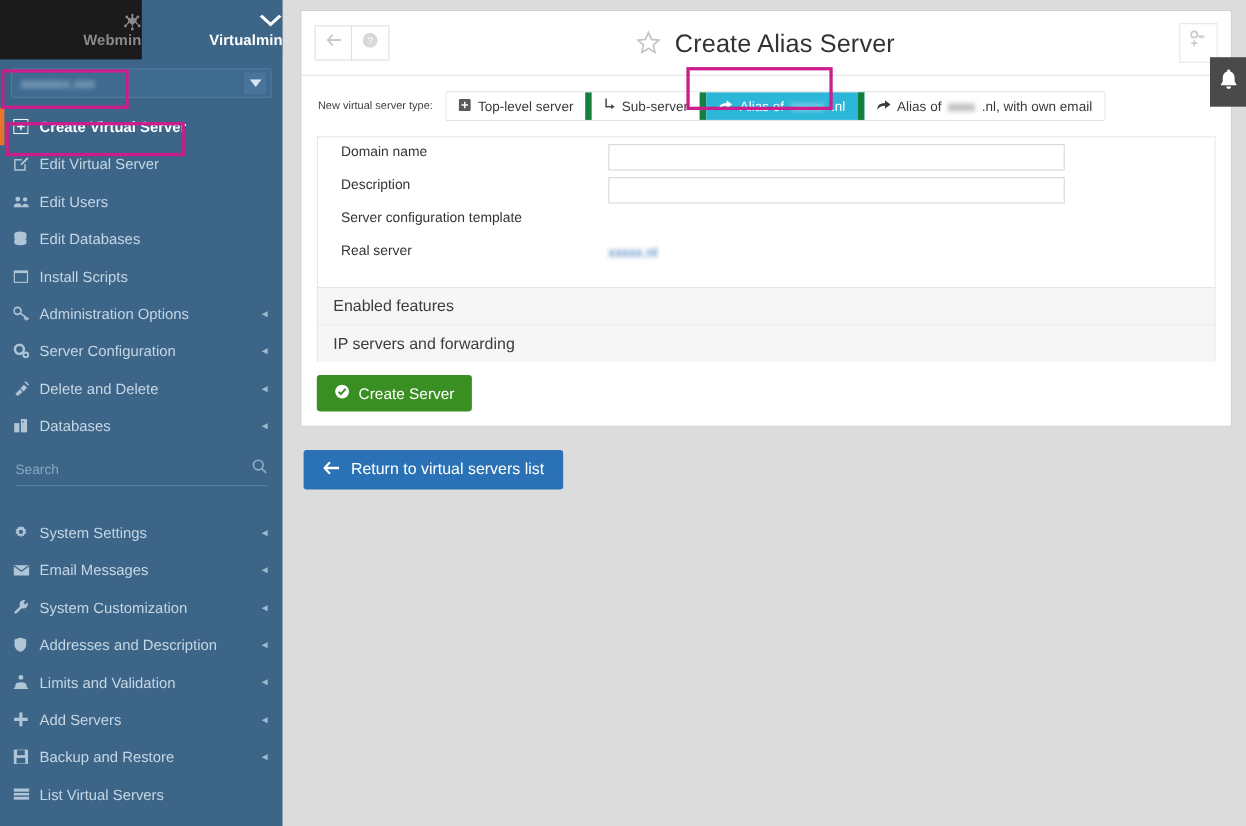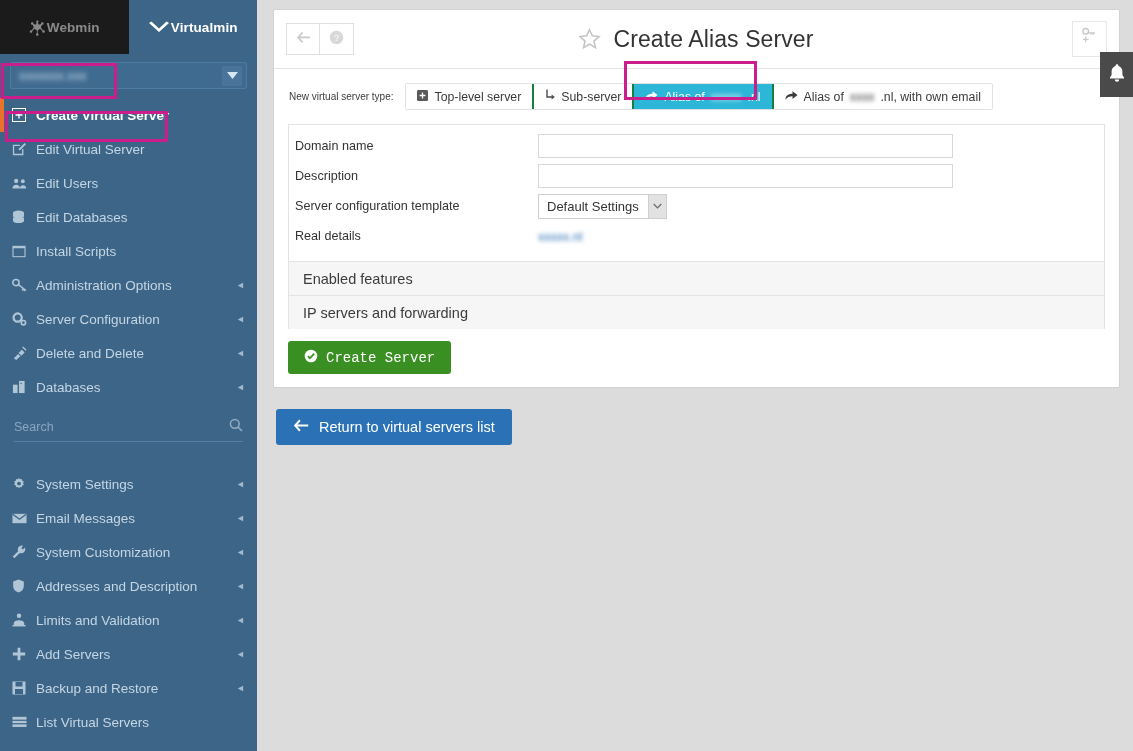--- a/index.html
+++ b/index.html
@@ -15,22 +15,22 @@
   .sidebar {
     width: 257px; height: 751px;
     background: #3c6588;
     position: relative;
     flex: 0 0 257px;
     overflow: hidden;
   }
   .prodtabs { display: flex; height: 54px; }
   .prodtab {
     flex: 1 1 50%;
-    display: flex; 
-    align-items: center; justify-content: center;
+    display: flex; flex-direction: column;
+    align-items: flex-end; justify-content: center;
     gap: 1px;
     cursor: pointer;
     user-select: none;
   }
   .prodtab .pt-icon { height: 17px; display: flex; align-items: center; justify-content: center; }
   .prodtab .pt-label { font-size: 13.5px; font-weight: bold; letter-spacing: .1px; }
   .prodtab.webmin { background: #1b1b1b; }
   .prodtab.webmin .pt-label { color: #8a8a8a; }
   .prodtab.webmin svg { fill: #8a8a8a; }
   .prodtab.virtualmin { background: #3c6588; }
@@ -160,21 +160,21 @@
     gap: 12px;
   }
   .type-row .type-label { font-size: 10px; color: #3d3d3d; }
   .typebtns { display: flex; border: 1px solid #e2e2e2; border-radius: 2px; }
   .typebtn {
     height: 25px;
     display: flex; align-items: center; gap: 6px;
     padding: 0 11px;
     font-size: 12.3px; color: #3b3b3b;
     background: #fff;
-    border-right: 2px solid #15803d;
+    border-right: 6px solid #15803d;
     cursor: pointer;
     white-space: nowrap;
   }
   .typebtn:last-child { border-right: none; }
   .typebtn.active { background: #2cb6d8; color: #fff; }
   .typebtn .blurdom { filter: blur(2.2px); display: inline-block; }
   .typebtn.active .blurdom { filter: blur(2.2px); }
 
   .panel {
     margin: 0 14px 0 14px;
@@ -184,21 +184,21 @@
   .panel:last-of-type { border-bottom: 1px solid #e3e3e3; }
   .panel-head {
     background: #f6f6f6;
     height: 33px;
     display: flex; align-items: center;
     padding-left: 14px;
     font-size: 14.5px; color: #3c3c3c;
     cursor: pointer;
   }
   .panel-body { background: #fff; padding: 6px 0 10px 0; }
-  .frow { display: flex; align-items: center; min-height: 30px; padding: 0 0 0 6px; }
+  .frow { display: flex; align-items: flex-start; min-height: 30px; padding: 0 0 0 6px; margin-left: 15px; }
   .frow .flabel {
     width: 243px; flex: 0 0 243px;
     font-size: 12.6px; color: #333;
     padding-left: 0;
   }
   .frow .fctl { flex: 1; }
   .txtinput {
     width: 415px; height: 24px;
     border: 1px solid #d8d8d8;
     background: #fff;
@@ -230,21 +230,21 @@
   }
   .reallink .suffix { filter: none; }
 
   .create-row { padding: 12px 0 13px 14px; }
   .btn-green {
     display: inline-flex; align-items: center; gap: 8px;
     background: #3a8f22; color: #fff;
     border: none; border-radius: 3px;
     height: 33px; padding: 0 16px;
     font-size: 14px; cursor: pointer;
-    font-family: Liberation Mono, monospace;
+    font-family: Liberation Sans, sans-serif;
   }
   .btn-blue {
     display: inline-flex; align-items: center; gap: 10px;
     background: #2a72b5; color: #fff;
     border: none; border-radius: 3px;
     height: 36px; padding: 0 17px;
     font-size: 14.5px; cursor: pointer;
     margin: 21px 0 0 19px;
     font-family: "Liberation Sans", sans-serif;
   }
@@ -621,34 +621,24 @@
 
           <div class="frow">
             <span class="flabel">Description</span>
             <span class="fctl">
               <input class="txtinput" type="text" value="" style="">
             </span>
           </div>
 
           <div class="frow">
             <span class="flabel">Server configuration template</span>
-            <span class="fctl">
-              <span class="selwrap">
-                <span class="selval">Default Settings</span>
-                <span class="selarrow">
-                  <svg width="9" height="6" viewBox="0 0 10 6">
-                      <path d="M0.8 0.8 L5 5 L9.2 0.8" fill="none" stroke="#6a6a6a" stroke-width="1.3"></path>
-                    </svg>
-                </span>
-              </span>
-            </span>
           </div>
 
           <div class="frow">
-            <span class="flabel">Real details</span>
+            <span class="flabel">Real server</span>
             <span class="fctl">
               <a class="reallink">xxxxx<span class="suffix">.nl</span></a>
             </span>
           </div>
 
         </div>
       </div>
 
       <div class="panel">
         <div class="panel-head">

